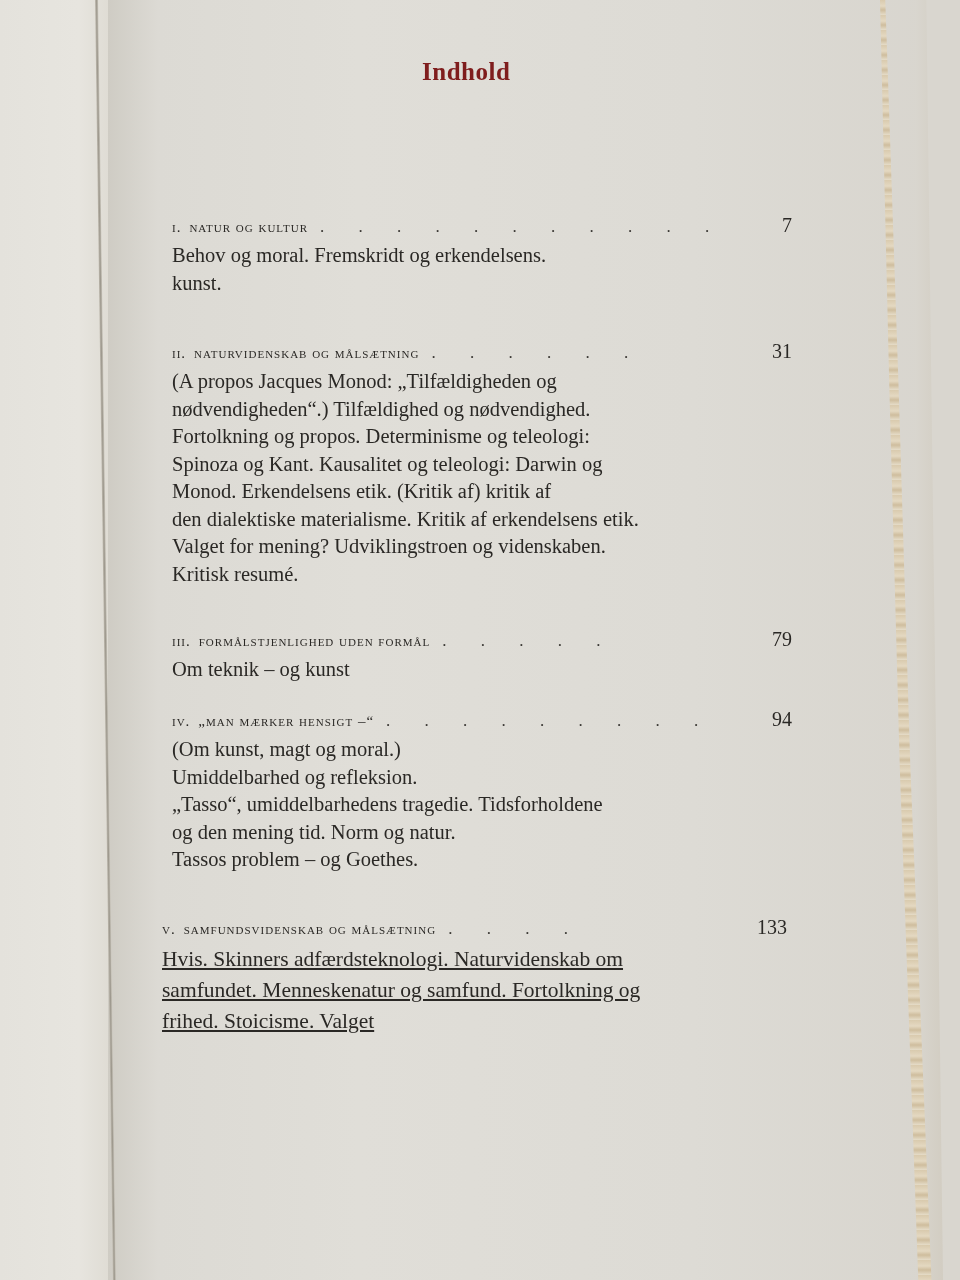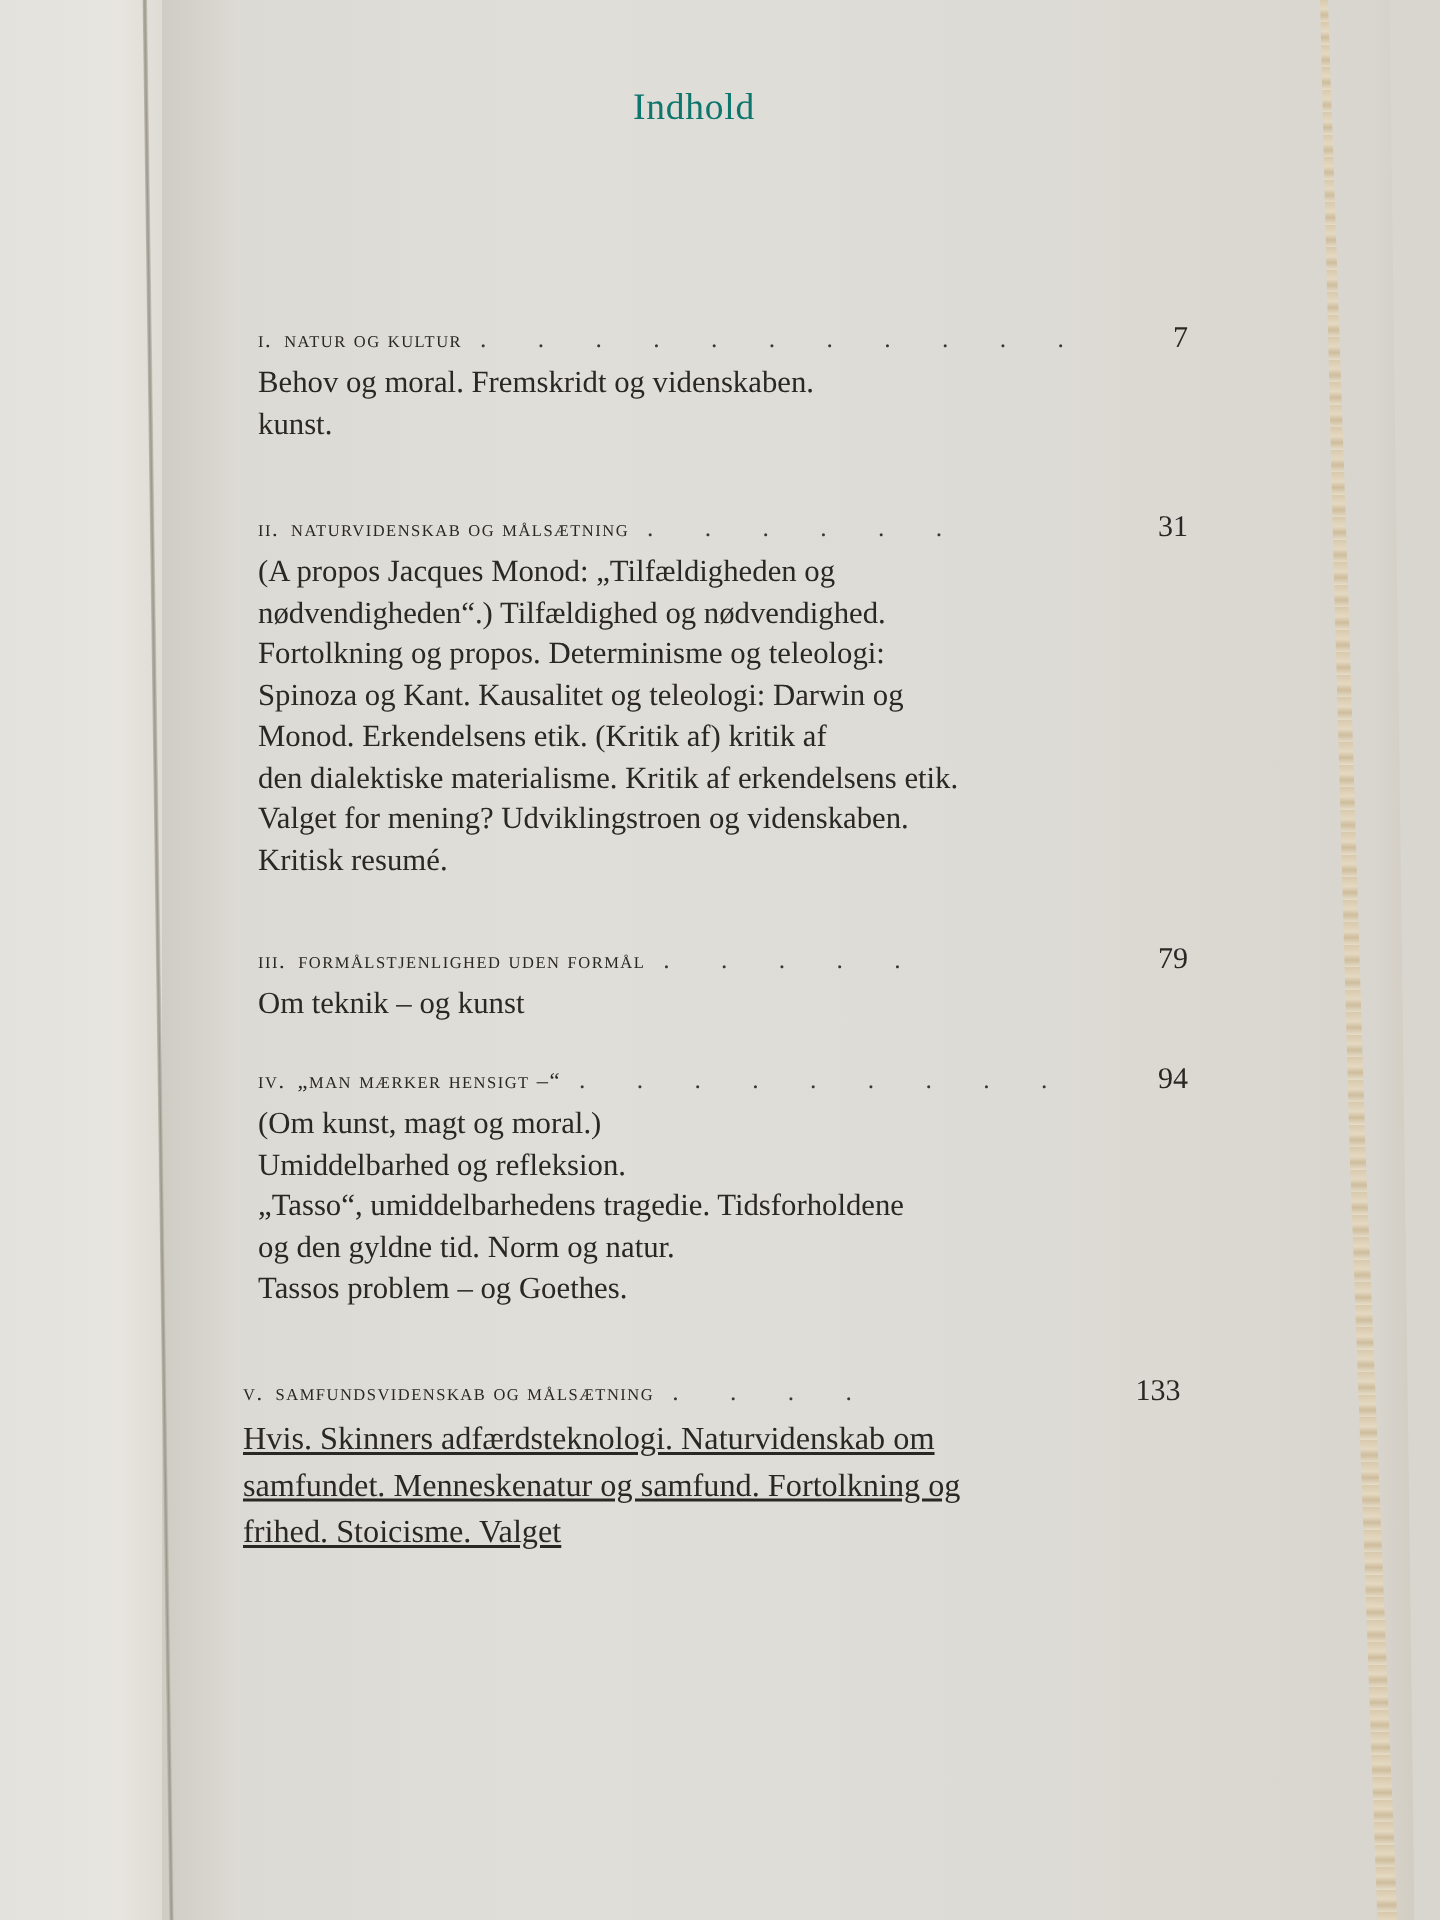--- a/index.html
+++ b/index.html
@@ -58,21 +58,22 @@
       left: 172px;
       top: 0;
       width: 620px;
     }
     .toc-title {
       position: absolute;
       left: 250px;
       top: 58px;
       font-size: 25px;
       letter-spacing: 0.5px;
-      color: #0f766e;
+      color: #7f1d1d;
+      font-weight: bold;
     }
     .entry {
       position: absolute;
       left: 0;
       width: 620px;
     }
     .entry-head {
       display: flex;
       align-items: baseline;
       height: 28px;
@@ -122,21 +123,21 @@
   <div class="toc-title">Indhold</div>
 
   <div class="entry" style="top:214px;">
     <div class="entry-head">
       <span class="num-roman">I.</span>
       <span>NATUR OG KULTUR</span>
       <span class="leader">. . . . . . . . . . .</span>
       <span class="page-num">7</span>
     </div>
     <div class="entry-body">
-      <div>Behov og moral. Fremskridt og videnskaben.</div>
+      <div>Behov og moral. Fremskridt og erkendelsens.</div>
       <div>kunst.</div>
     </div>
   </div>
 
   <div class="entry" style="top:340px;">
     <div class="entry-head">
       <span class="num-roman">II.</span>
       <span>NATURVIDENSKAB OG MÅLSÆTNING</span>
       <span class="leader">. . . . . .</span>
       <span class="page-num">31</span>
@@ -169,21 +170,21 @@
     <div class="entry-head">
       <span class="num-roman">IV.</span>
       <span>„MAN MÆRKER HENSIGT –“</span>
       <span class="leader">. . . . . . . . .</span>
       <span class="page-num">94</span>
     </div>
     <div class="entry-body">
       <div>(Om kunst, magt og moral.)</div>
       <div>Umiddelbarhed og refleksion.</div>
       <div>„Tasso“, umiddelbarhedens tragedie. Tidsforholdene</div>
-      <div>og den gyldne tid. Norm og natur.</div>
+      <div>og den mening tid. Norm og natur.</div>
       <div>Tassos problem – og Goethes.</div>
     </div>
   </div>
 
   <div class="entry" style="top:916px; left:-10px; width:625px;">
     <div class="entry-head">
       <span class="num-roman">V.</span>
       <span>SAMFUNDSVIDENSKAB OG MÅLSÆTNING</span>
       <span class="leader">. . . .</span>
       <span class="page-num">133</span>

